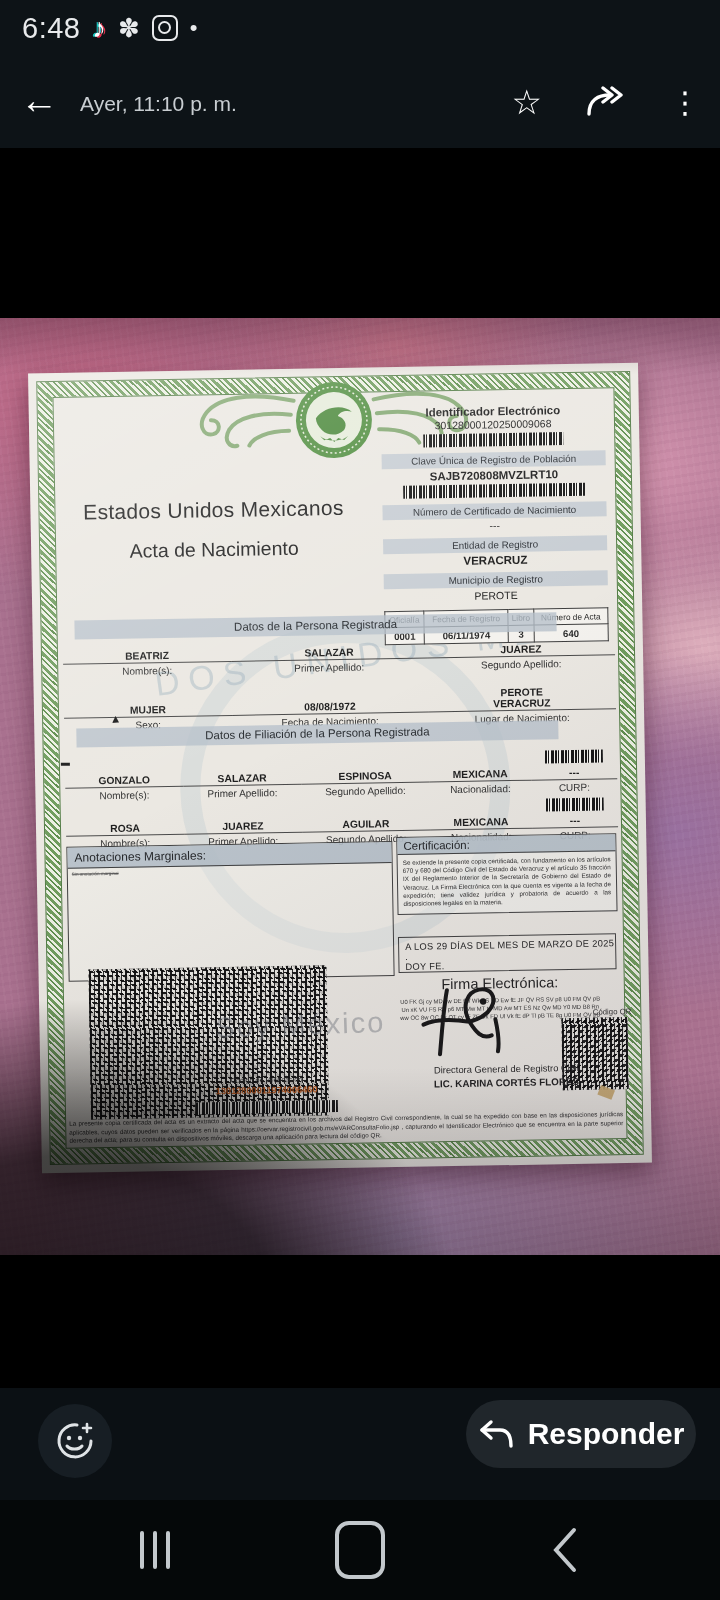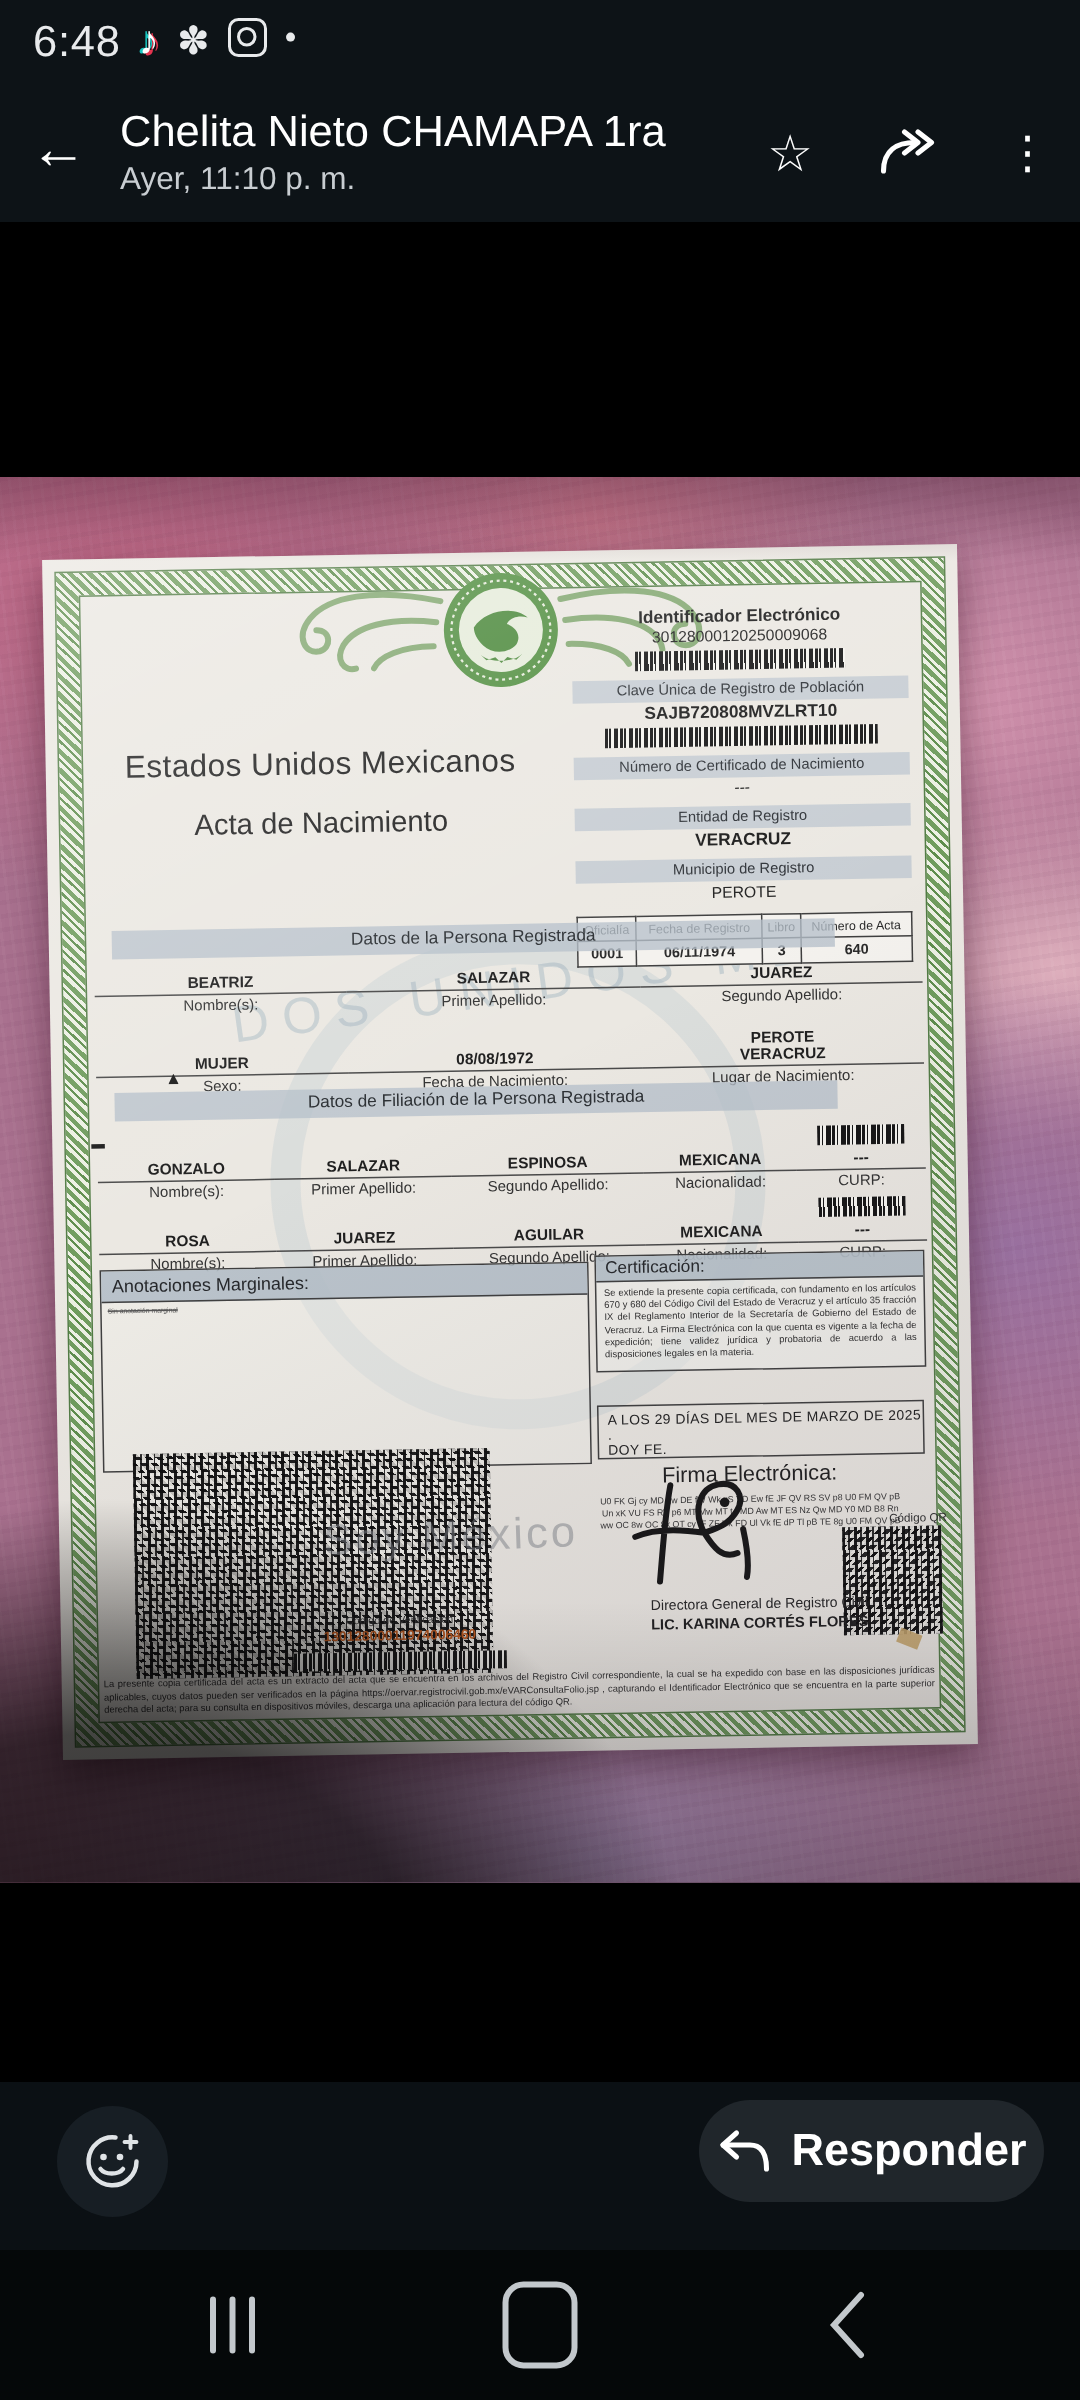--- a/index.html
+++ b/index.html
@@ -2,21 +2,21 @@
 <html><head>
 <meta charset="utf-8">
 <style>
   html,body{margin:0;padding:0;}
   body{width:720px;height:1600px;background:#000;overflow:hidden;
        font-family:"Liberation Sans",sans-serif;-webkit-font-smoothing:antialiased;}
 
   
   .statusbar{position:absolute;left:0;top:0;width:720px;height:56px;background:#0d1317;
     display:flex;align-items:center;justify-content:space-between;padding:0 22px;box-sizing:border-box;color:#e8eaec;}
-  .sb-left{display:flex;align-items:flex-start;gap:12px;}
+  .sb-left{display:flex;align-items:center;gap:12px;}
   .sb-time{font-size:29px;letter-spacing:.5px;}
   .tiktok{font-size:27px;font-weight:700;color:#fff;text-shadow:-2px 0 0 #18c6c0,2px 1px 0 #e4344f;}
   .pinwheel{font-size:26px;color:#e8eaec;}
   .insta{width:22px;height:22px;border:2.5px solid #e8eaec;border-radius:7px;position:relative;}
   .insta::after{content:"";position:absolute;left:4px;top:4px;width:9px;height:9px;border:2.5px solid #e8eaec;border-radius:50%;}
   .notifdot{font-size:22px;color:#e8eaec;}
   .sb-right{display:flex;align-items:center;gap:9px;}
   .battsave{width:17px;height:26px;background:#e8eaec;border-radius:4px;position:relative;}
   .battsave::after{content:"";position:absolute;left:4px;top:6px;width:8px;height:13px;background:#0d1317;border-radius:8px 1px 8px 1px;}
   .sigbars{display:flex;align-items:flex-end;gap:2.5px;height:20px;}
@@ -146,21 +146,20 @@
     <span class="tiktok">♪</span>
     <span class="pinwheel">✽</span>
     <span class="insta"></span>
     <span class="notifdot">•</span>
   </div>
 </div>
 
 <div class="appheader">
   <span class="back">←</span>
   <div class="htitles">
-    <div class="htitle">Chelita Nieto CHAMAPA 1ra</div>
     <div class="hsub">Ayer, 11:10 p. m.</div>
   </div>
   <div class="hicons">
     <span class="star">☆</span>
     <svg width="40" height="32" viewBox="0 0 40 32">
       <path d="M3 28 C3 14 12 9 24 9" stroke="#fff" stroke-width="3.4" fill="none" stroke-linecap="round"></path>
       <path d="M17 2 L26 9 L17 16" stroke="#fff" stroke-width="3.4" fill="none" stroke-linecap="round" stroke-linejoin="round"></path>
       <path d="M26 2 L35 9 L26 16" stroke="#fff" stroke-width="3.4" fill="none" stroke-linecap="round" stroke-linejoin="round"></path>
     </svg>
     <span class="kebab">⋮</span>

